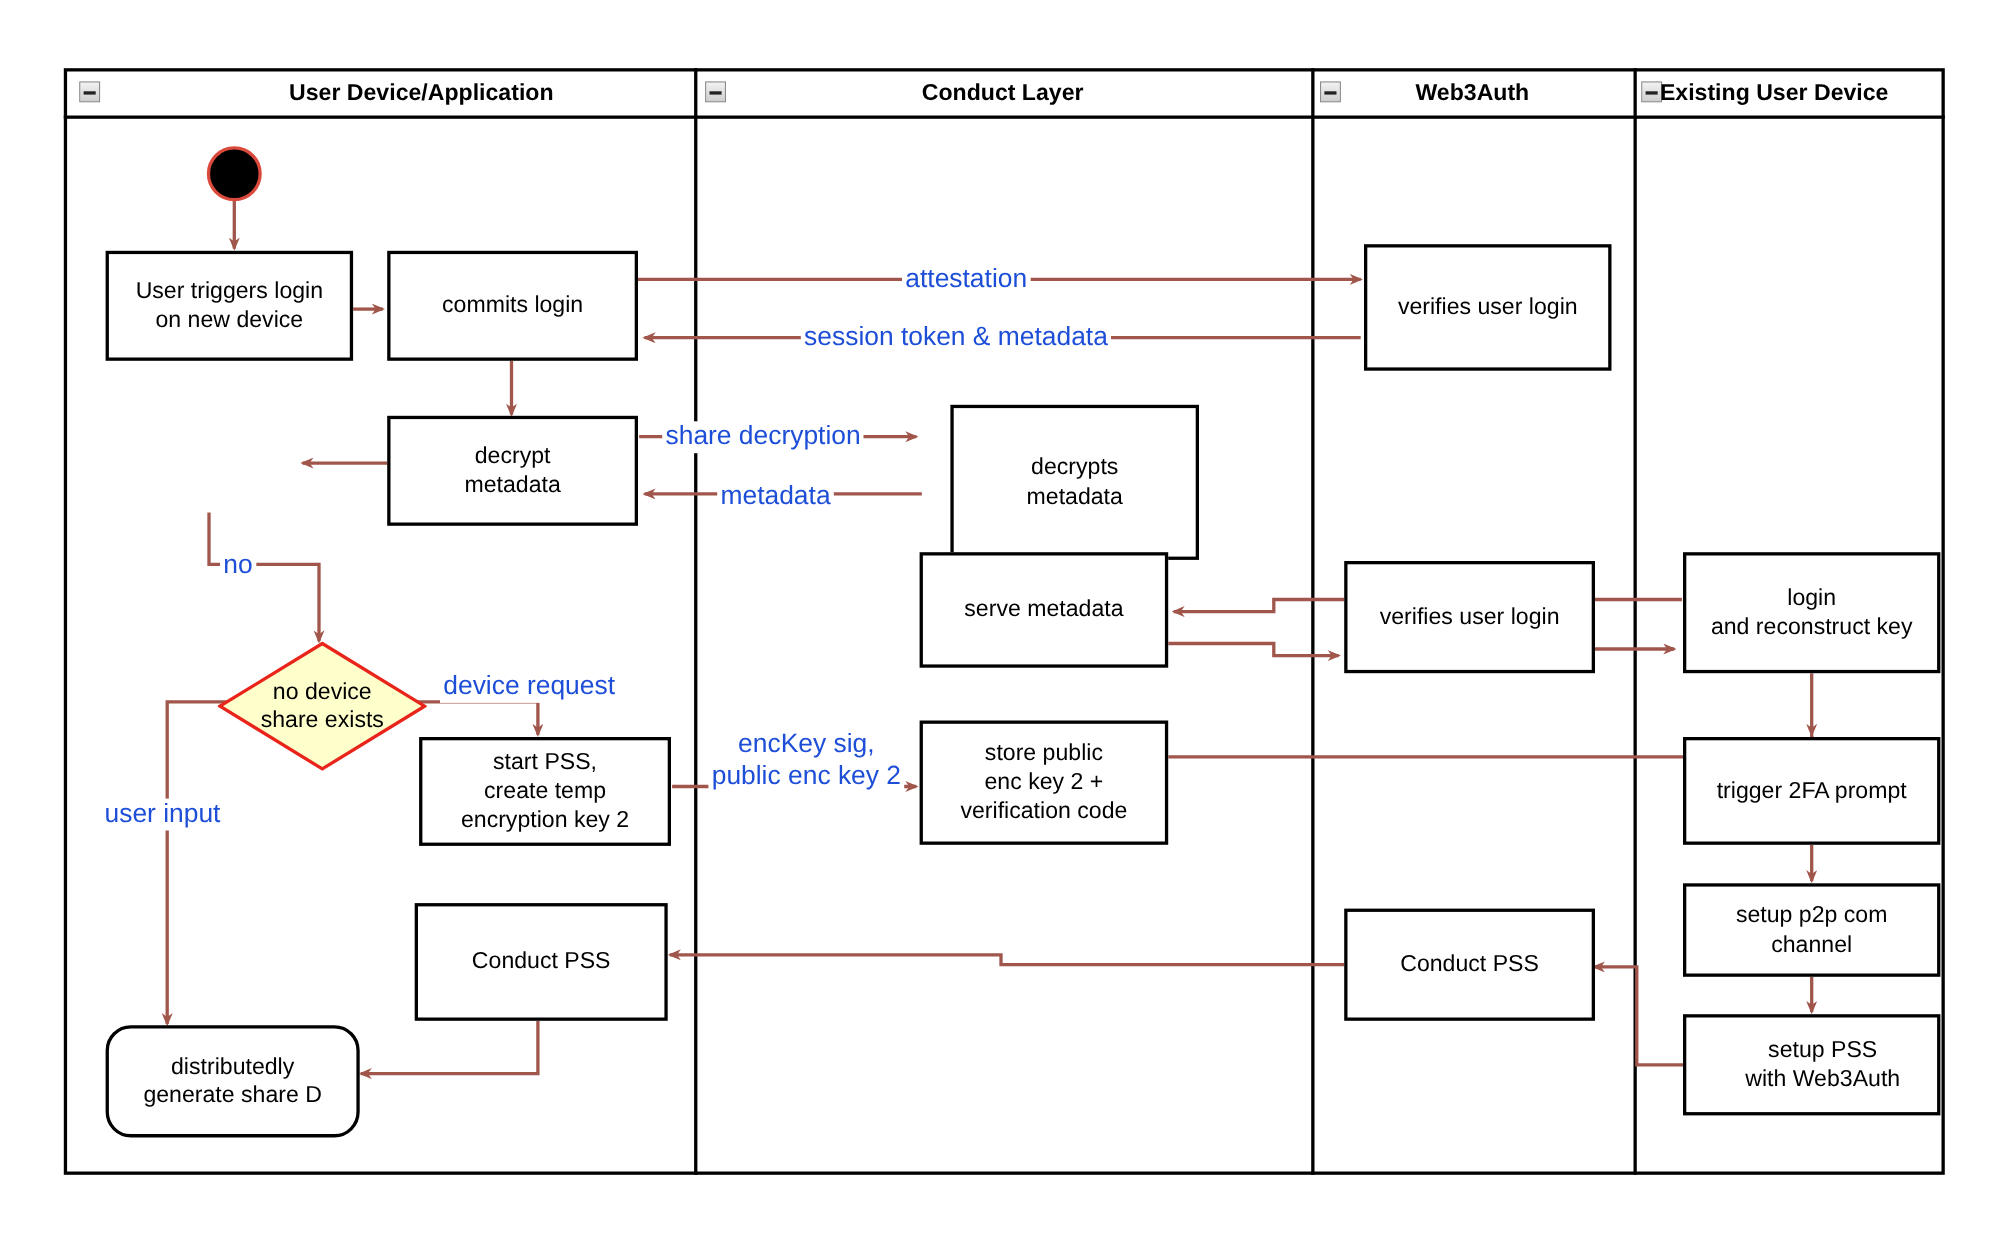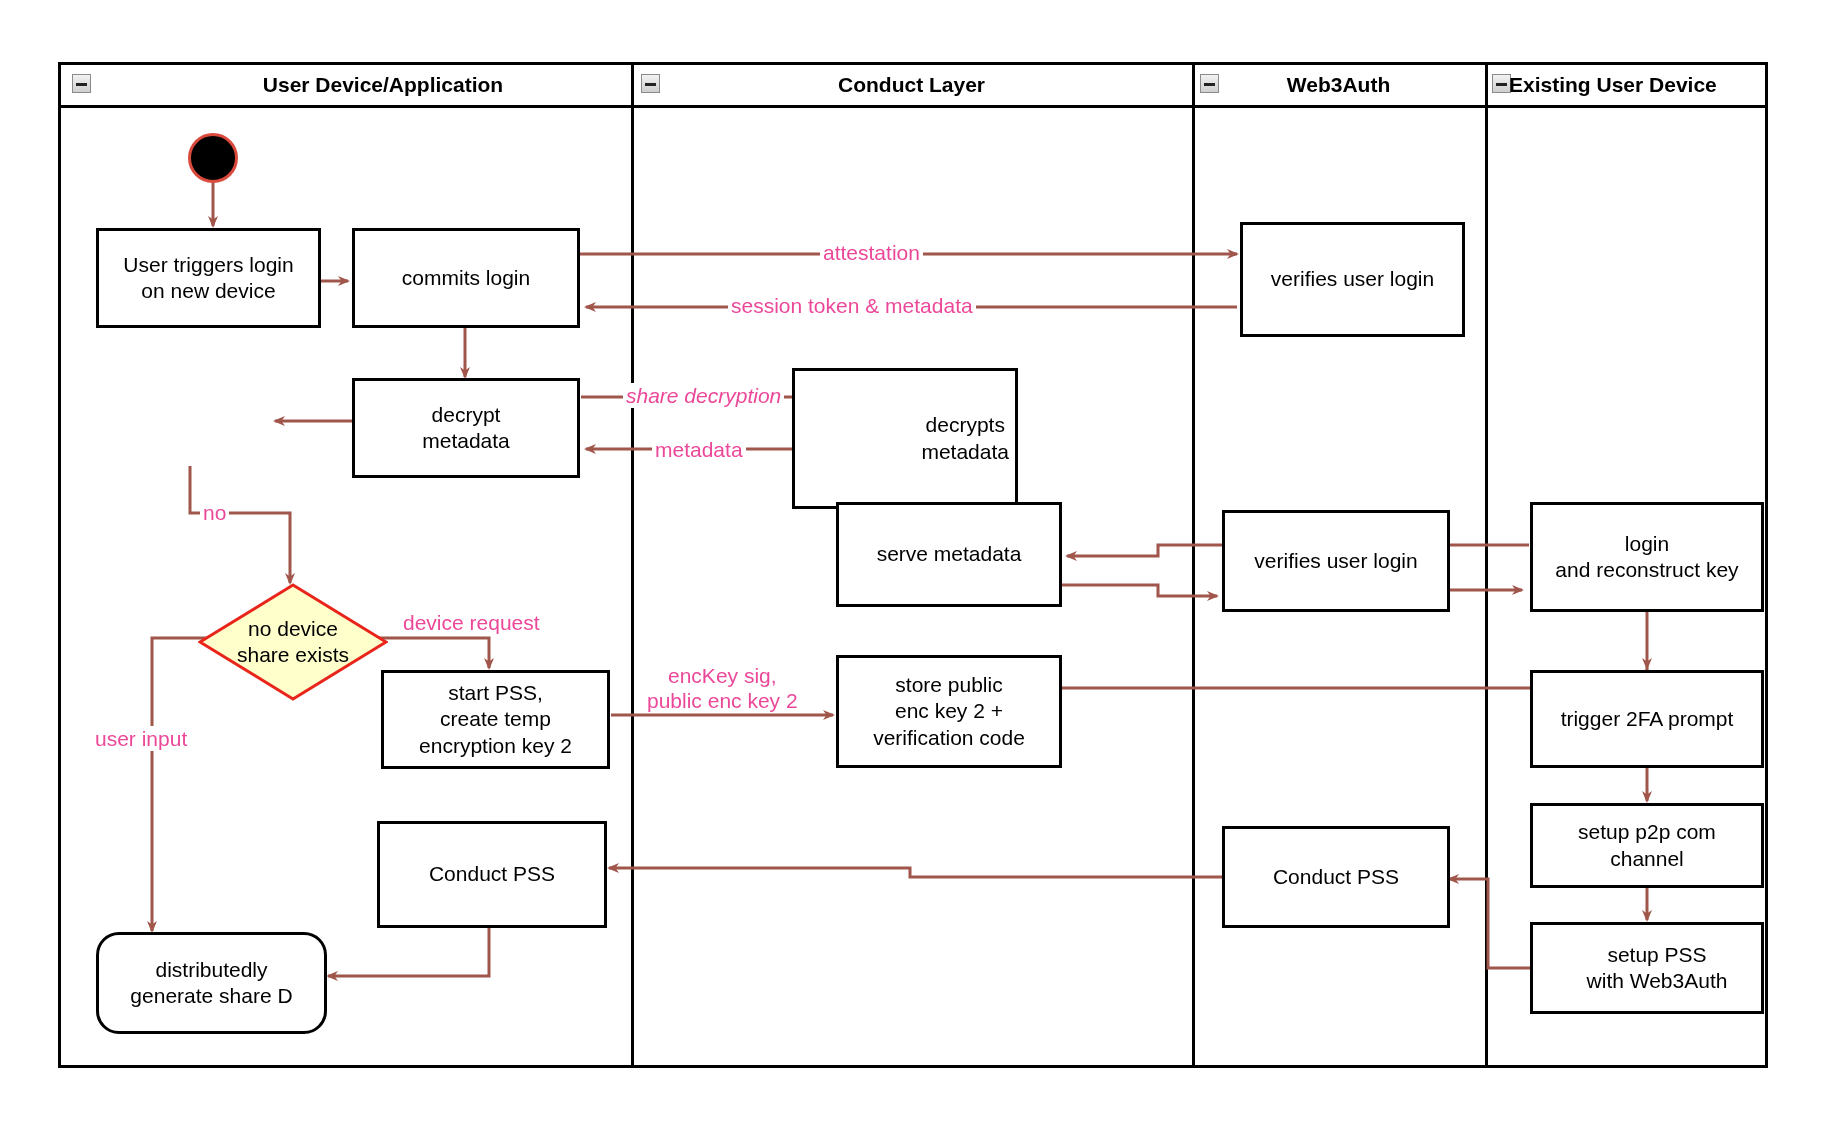--- a/index.html
+++ b/index.html
@@ -121,22 +121,22 @@
   #edges {
     position: absolute;
     left: 0;
     top: 0;
     width: 1822px;
     height: 1132px;
     pointer-events: none;
   }
   .edge-label {
     position: absolute;
-    font-size: 21px;
-    color: #ec4899;
+    font-size: 24px;
+    color: #1d4ed8;
     background: #ffffff;
     font-family: "Liberation Sans", sans-serif;
     text-align: center;
     line-height: 1.2;
     white-space: pre-line;
     padding: 0 3px;
   }
 </style>
 </head>
 <body>
@@ -231,21 +231,21 @@
 
   <div class="node" style="left:1240px; top:222px; width:225px; height:115px;">
     <span style="white-space:pre-line;">verifies user login</span>
   </div>
 
   <div class="node" style="left:352px; top:378px; width:228px; height:100px;">
     <span style="white-space:pre-line;">decrypt
 metadata</span>
   </div>
 
-  <div class="node" style="left:792px; top:368px; width:226px; height:141px;justify-content:flex-end;">
+  <div class="node" style="left:864px; top:368px; width:226px; height:141px;">
     <span style="white-space:pre-line;">decrypts
 metadata</span>
   </div>
 
 
   <div class="node" style="left:836px; top:502px; width:226px; height:105px;">
     <span style="white-space:pre-line;">serve metadata</span>
   </div>
 
   <div class="node" style="left:1222px; top:510px; width:228px; height:102px;">
@@ -301,21 +301,21 @@
 
   <div class="node" style="left:96px; top:932px; width:231px; height:102px;border-radius:23px;">
     <span style="white-space:pre-line;">distributedly
 generate share D</span>
   </div>
 
   <div class="edge-label" style="left:820px; top:240px;">attestation</div>
 
   <div class="edge-label" style="left:728px; top:293px;">session token &amp; metadata</div>
 
-  <div class="edge-label" style="left:623px; top:383px;font-style:italic;">share decryption</div>
+  <div class="edge-label" style="left:602px; top:383px;">share decryption</div>
 
   <div class="edge-label" style="left:652px; top:437px;">metadata</div>
 
   <div class="edge-label" style="left:200px; top:500px;">no</div>
 
   <div class="edge-label" style="left:400px; top:610px;">device request</div>
 
   <div class="edge-label" style="left:644px; top:663px;">encKey sig,
 public enc key 2</div>
 

